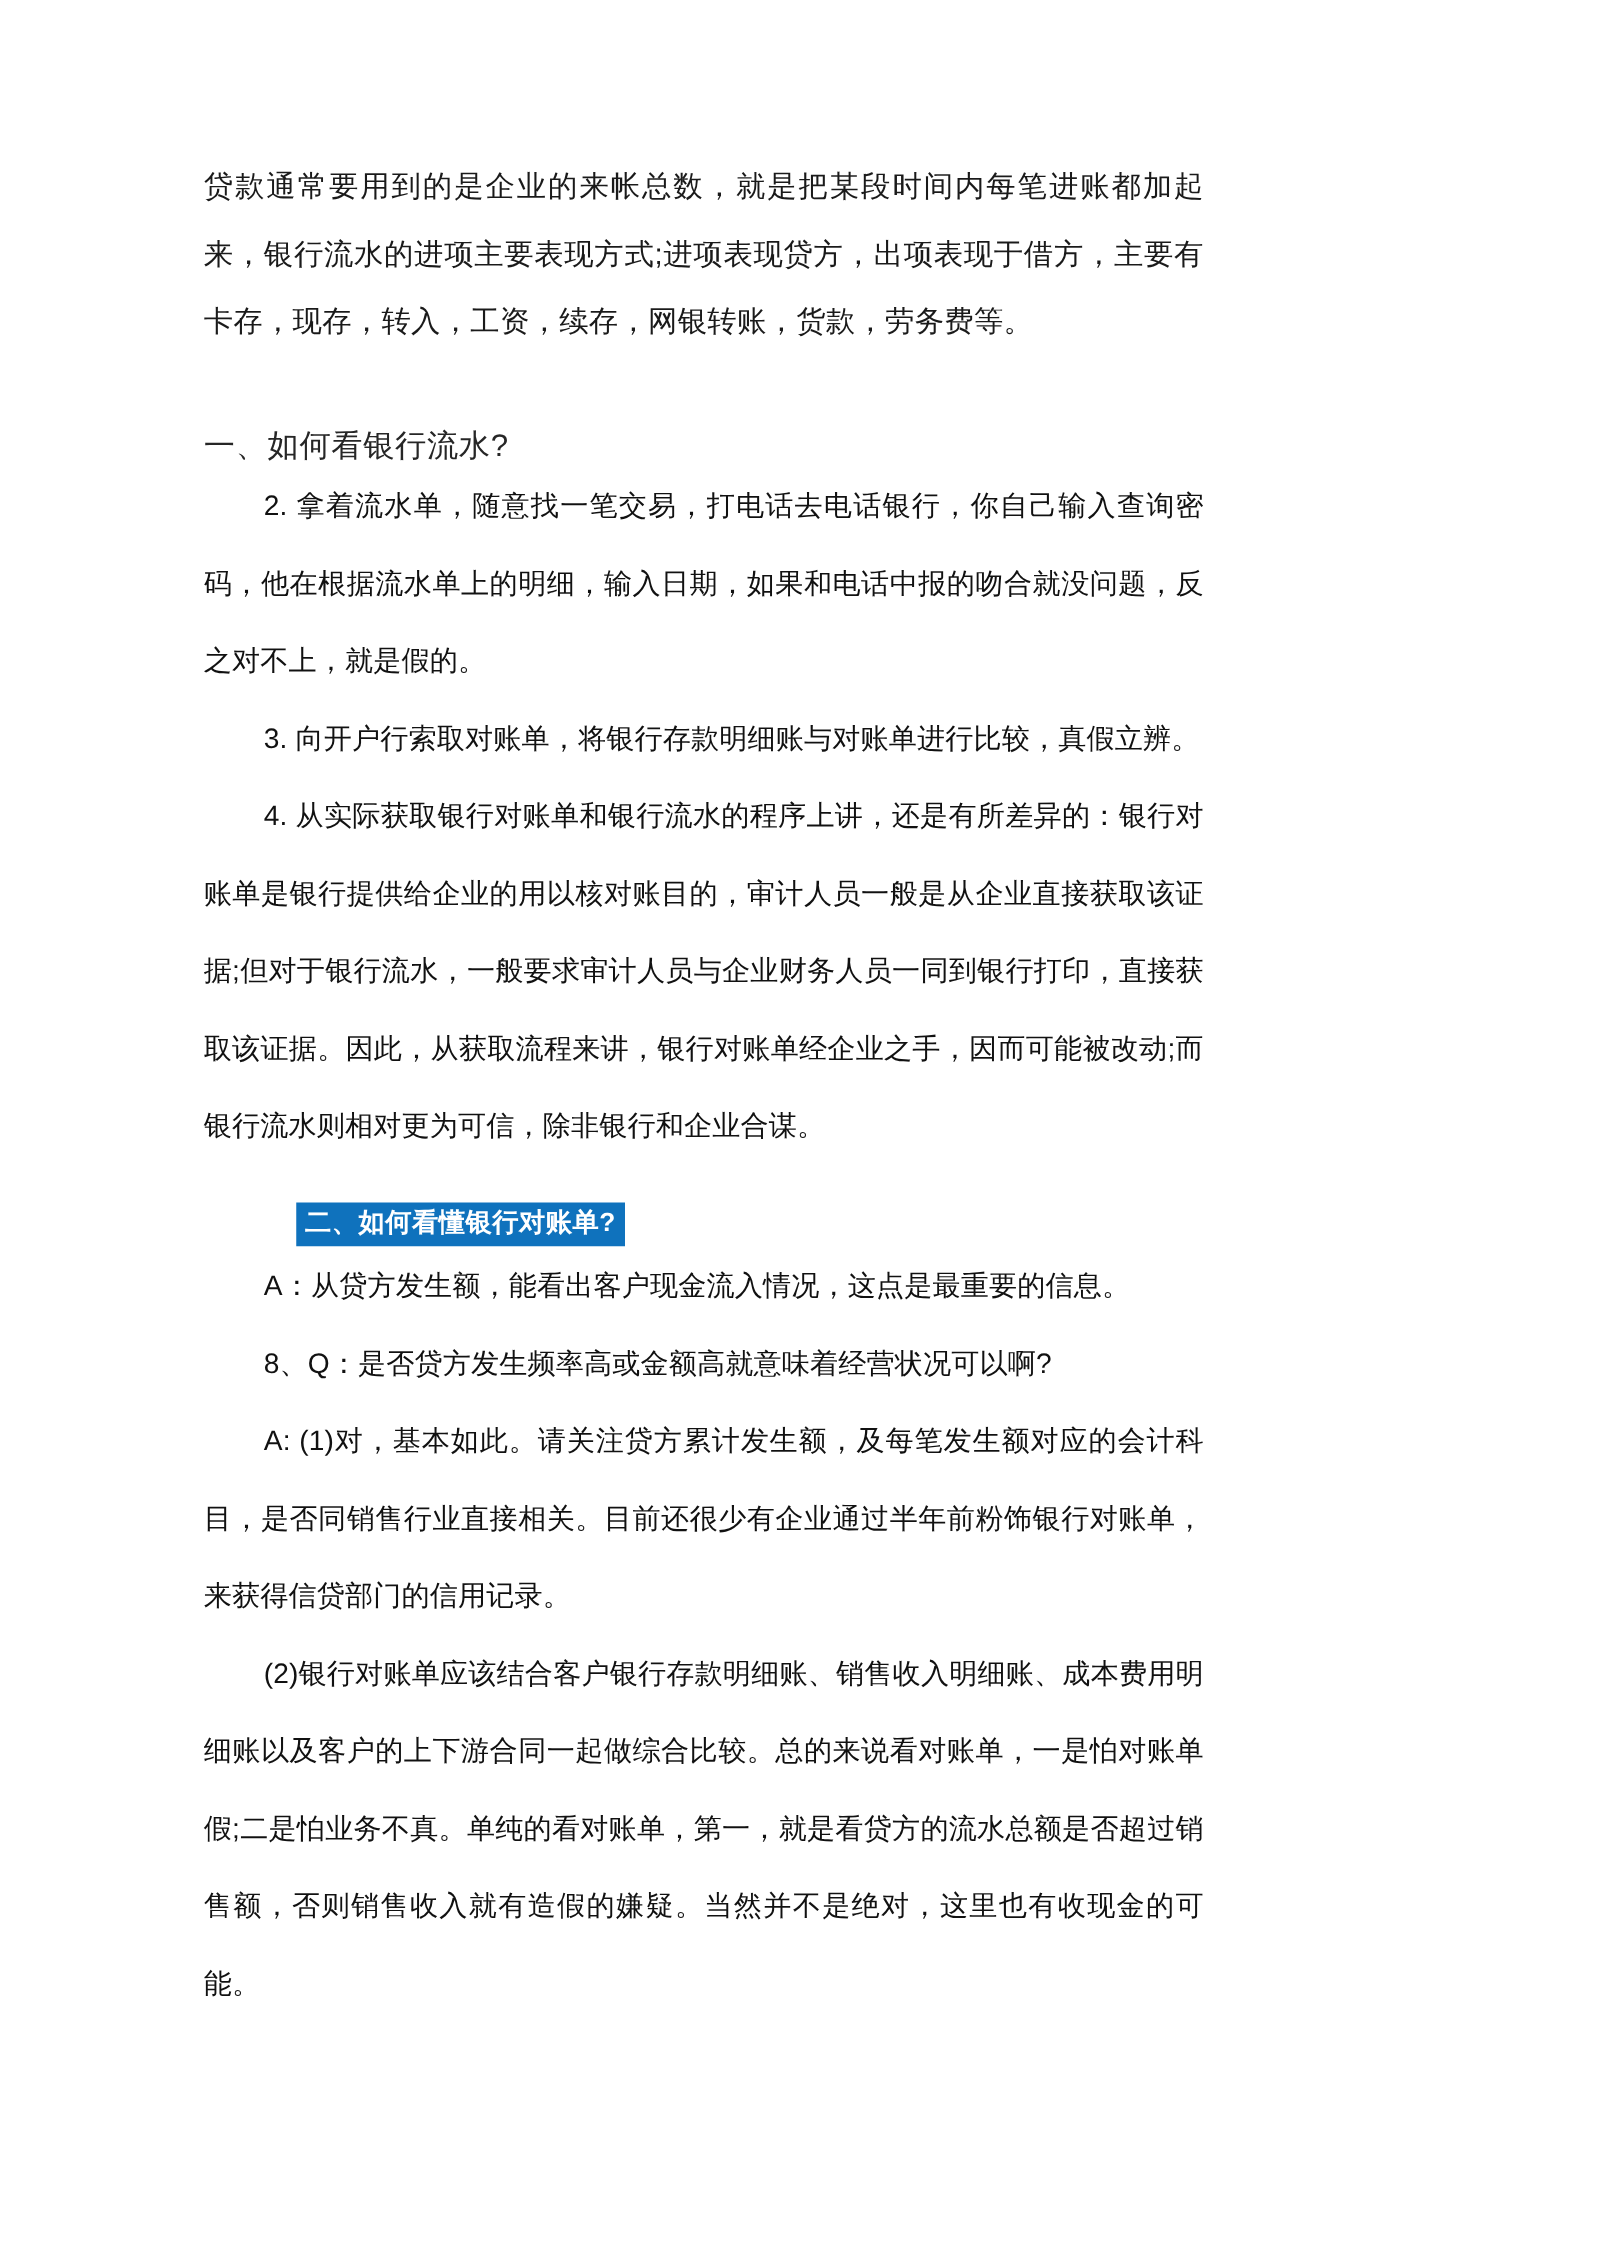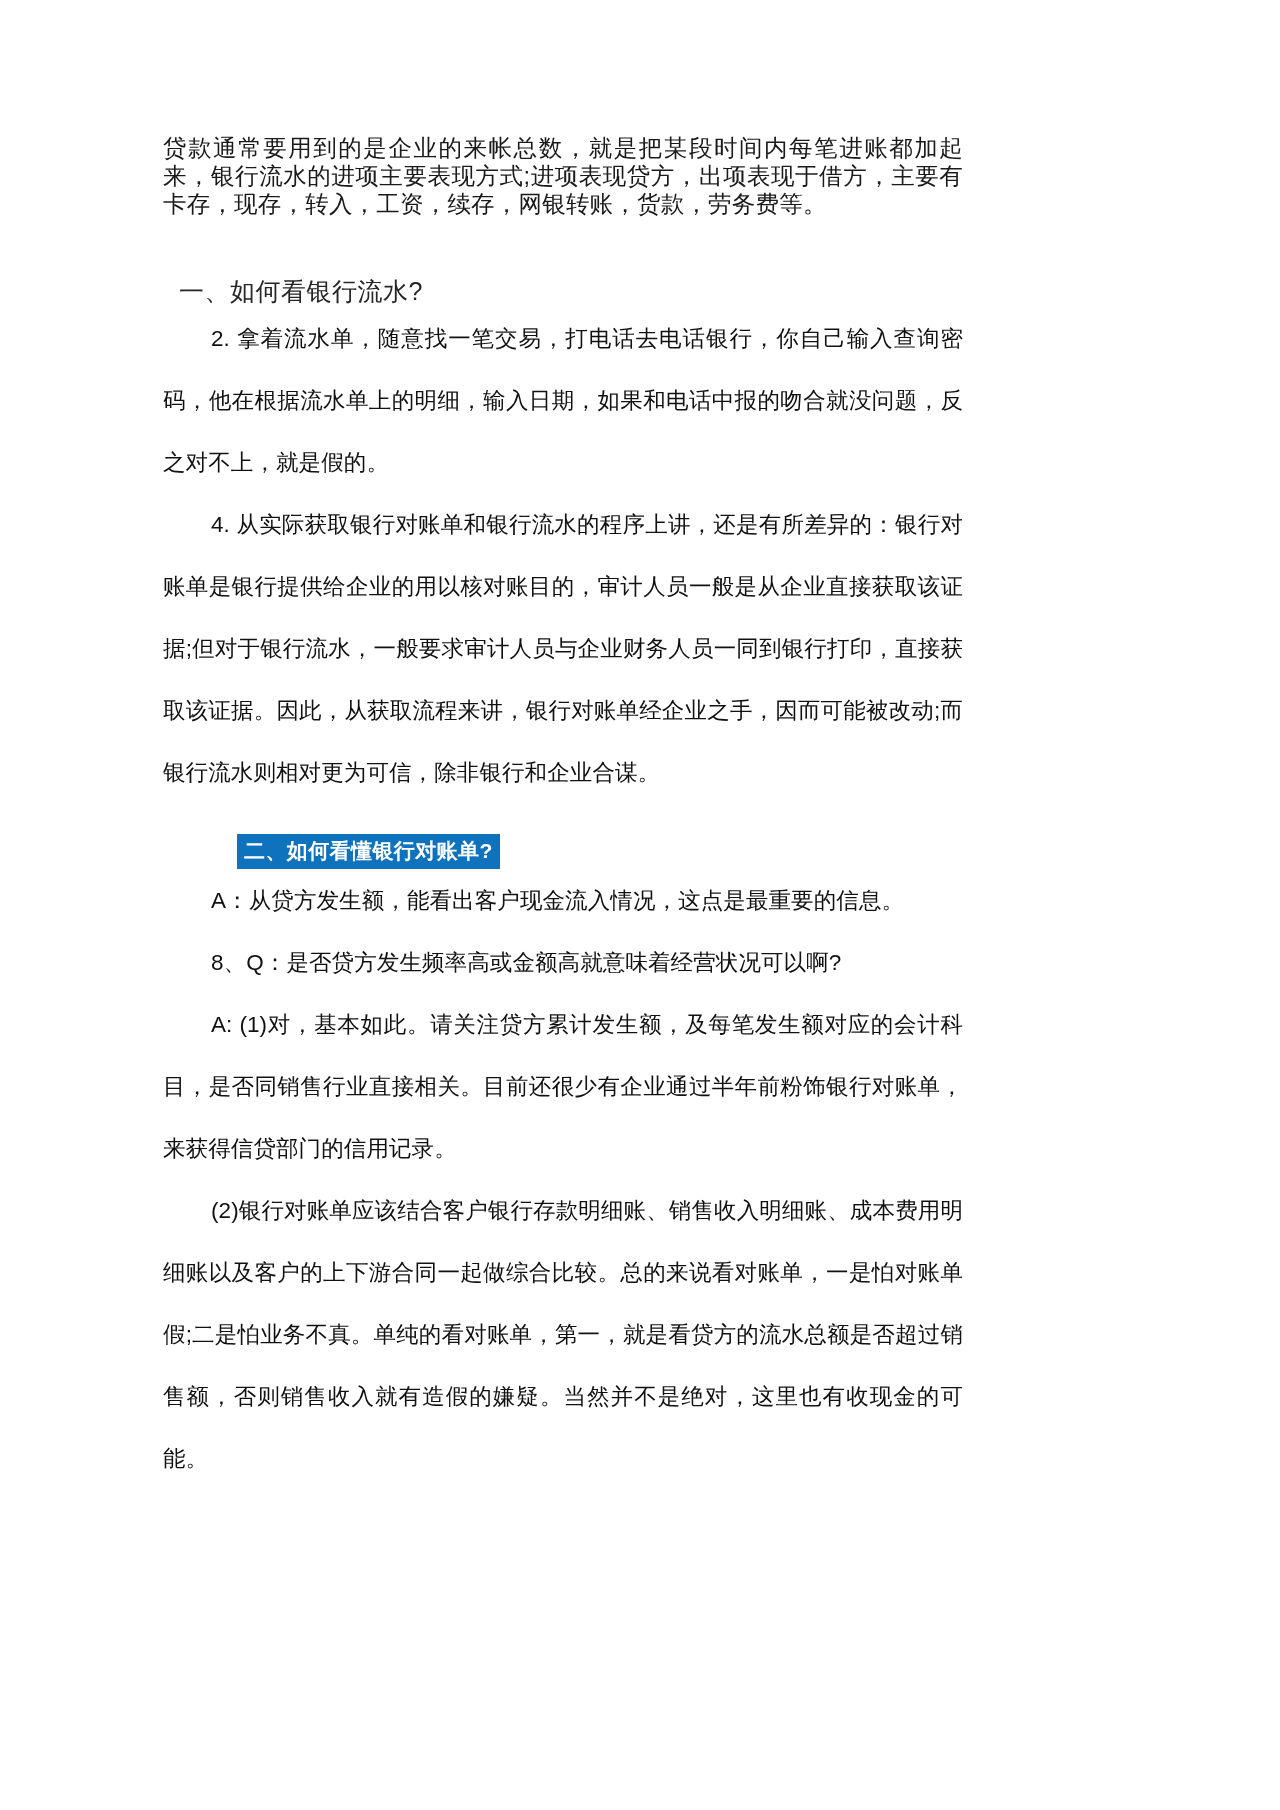--- a/index.html
+++ b/index.html
@@ -22,34 +22,34 @@
     height: 1810px;
     padding: 118px 160px 0 163px;
     background: #ffffff;
     position: relative;
   }
 
   
   .intro {
     font-family: Liberation Sans, sans-serif;
     font-size: 23.5px;
-    line-height: 28px;
+    line-height: 54px;
     color: #1a1a1a;
     text-align: justify;
     text-justify: inter-ideograph;
     letter-spacing: 0.2px;
-    margin: 16px 0 0 0;
+    margin: 4px 0 0 0;
     width: 800px;
   }
 
   .h-section {
     font-size: 25px;
     font-weight: 400;
     color: #262626;
-    margin: 56px 0 0 16px;
+    margin: 56px 0 0 0;
     line-height: 34px;
     letter-spacing: 0.5px;
   }
 
   
   .h-highlight-wrap {
     margin: 30px 0 0 0;
     line-height: 34px;
     padding-left: 74px;
   }
@@ -86,20 +86,21 @@
 <body>
 
 <div class="page">
 
   <p class="intro">贷款通常要用到的是企业的来帐总数，就是把某段时间内每笔进账都加起来，银行流水的进项主要表现方式;进项表现贷方，出项表现于借方，主要有卡存，现存，转入，工资，续存，网银转账，货款，劳务费等。</p>
 
   <h2 class="h-section">一、如何看银行流水?</h2>
 
   <p class="body indent gap-md">2. 拿着流水单，随意找一笔交易，打电话去电话银行，你自己输入查询密码，他在根据流水单上的明细，输入日期，如果和电话中报的吻合就没问题，反之对不上，就是假的。</p>
 
+  <p class="body indent gap-sm">3. 向开户行索取对账单，将银行存款明细账与对账单进行比较，真假立辨。</p>
 
   <p class="body indent gap-sm">4. 从实际获取银行对账单和银行流水的程序上讲，还是有所差异的：银行对账单是银行提供给企业的用以核对账目的，审计人员一般是从企业直接获取该证据;但对于银行流水，一般要求审计人员与企业财务人员一同到银行打印，直接获取该证据。因此，从获取流程来讲，银行对账单经企业之手，因而可能被改动;而银行流水则相对更为可信，除非银行和企业合谋。</p>
 
   <div class="h-highlight-wrap">
     <span class="h-highlight">二、如何看懂银行对账单?</span>
   </div>
 
 
   <p class="body indent">A：从贷方发生额，能看出客户现金流入情况，这点是最重要的信息。</p>
 

